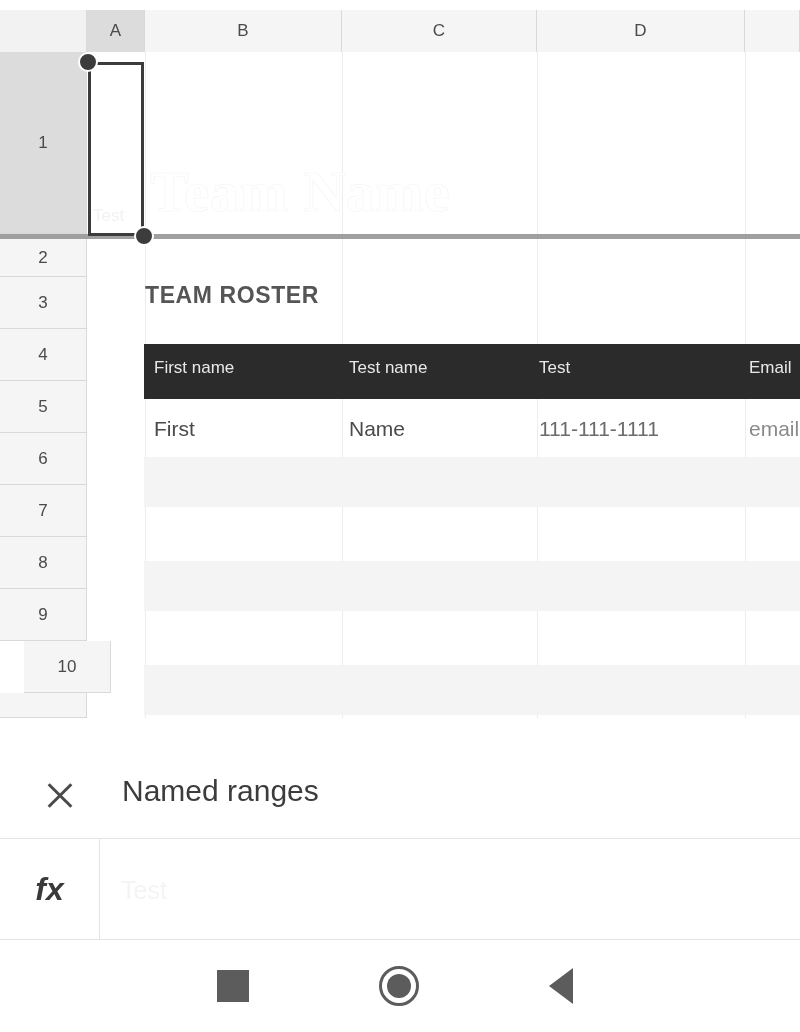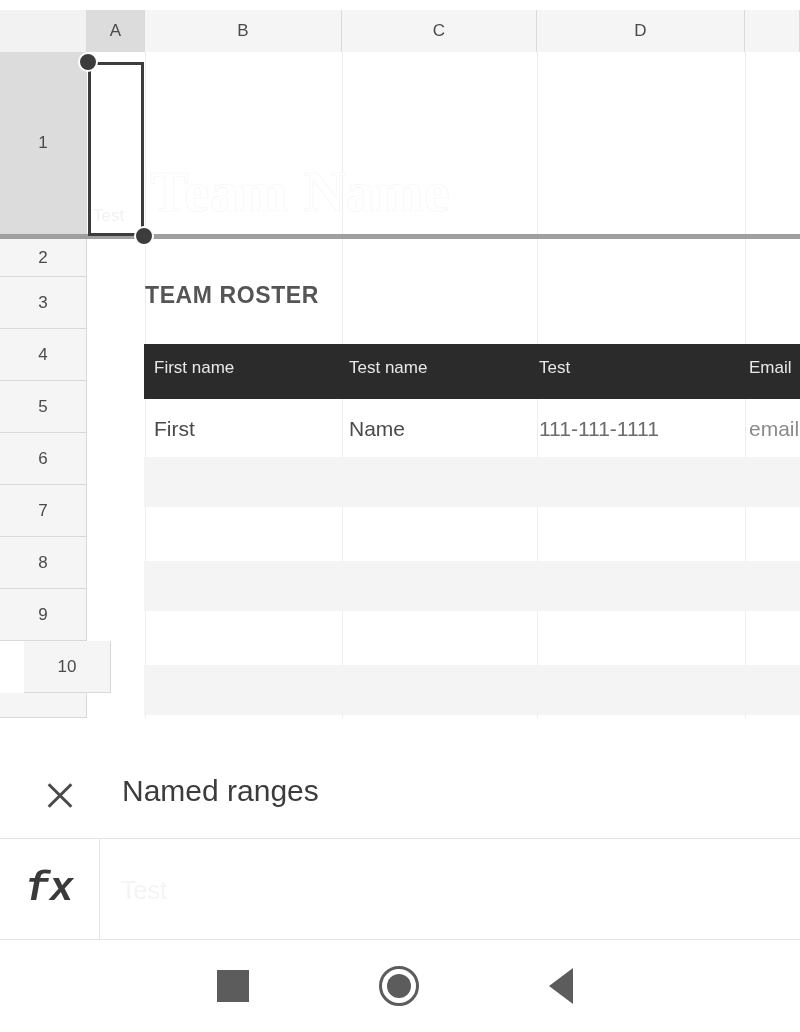--- a/index.html
+++ b/index.html
@@ -76,22 +76,22 @@
   .close-x:before, .close-x:after { content:""; position:absolute; left:4px; top:18px;
            width:32px; height:3px; background:#4a4a4a; }
   .close-x:before { transform:rotate(45deg); }
   .close-x:after  { transform:rotate(-45deg); }
   .panel-title { position:absolute; left:122px; top:38px; font-size:30px; color:#3c3c3c; }
 
   .fbar { position:absolute; left:0; top:838px; width:800px; height:102px;
           border-top:1px solid #e4e4e4; border-bottom:1px solid #e4e4e4; background:#fff; }
   .fx { position:absolute; left:0; top:0; width:100px; height:100px;
         display:flex; align-items:center; justify-content:center;
-        font-family:Liberation Mono, monospace; font-style:italic; font-weight:700;
-        font-size:40px; color:#3a3a3a; border-right:1px solid #e4e4e4; }
+        font-family:Liberation Sans, sans-serif; font-style:italic; font-weight:700;
+        font-size:32px; color:#3a3a3a; border-right:1px solid #e4e4e4; }
   .finput { position:absolute; left:101px; top:12px; width:660px; height:78px;
             display:flex; align-items:center; padding-left:20px;
             font-size:25px; color:#f4f4f4; background:transparent; }
 
   
   .navbar { position:absolute; left:0; top:940px; width:800px; height:92px; background:#ffffff; }
   .nav-btn { position:absolute; top:22px; width:48px; height:48px; }
   .nav-recents { left:211px; }
   .nav-recents i { position:absolute; left:6px; top:8px; width:32px; height:32px; background:#5c5c5c; }
   .nav-home { left:377px; }

